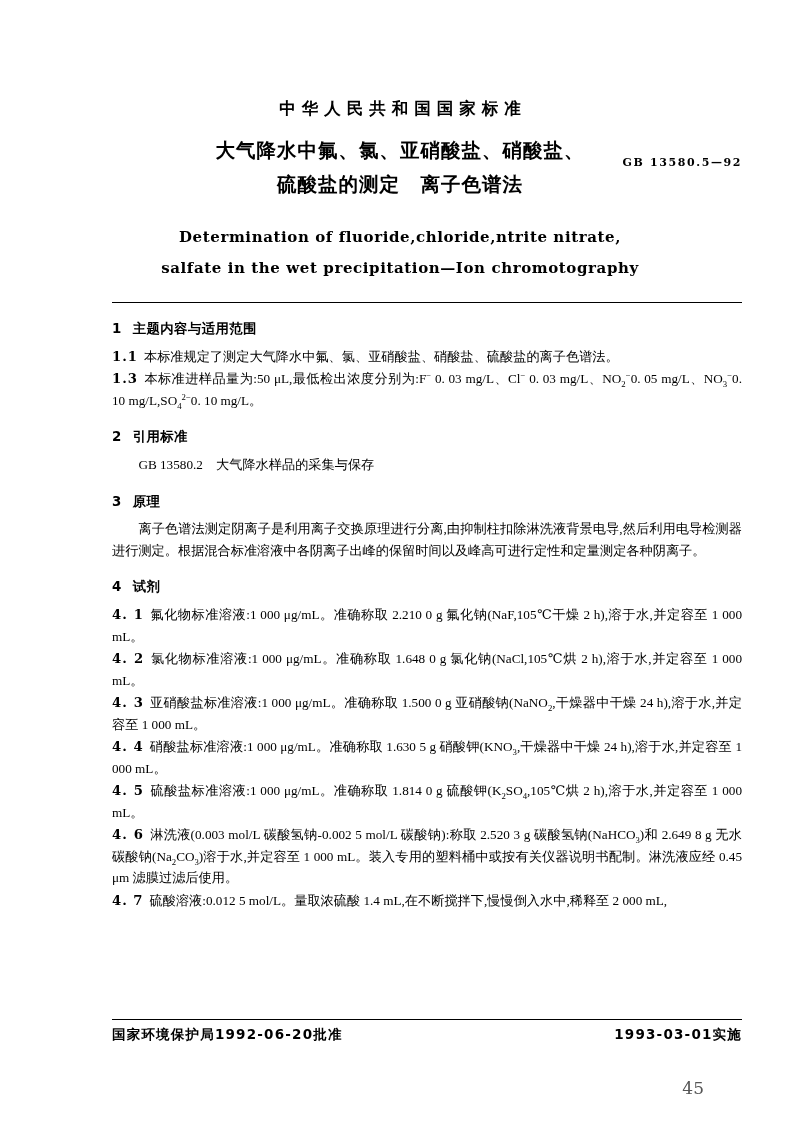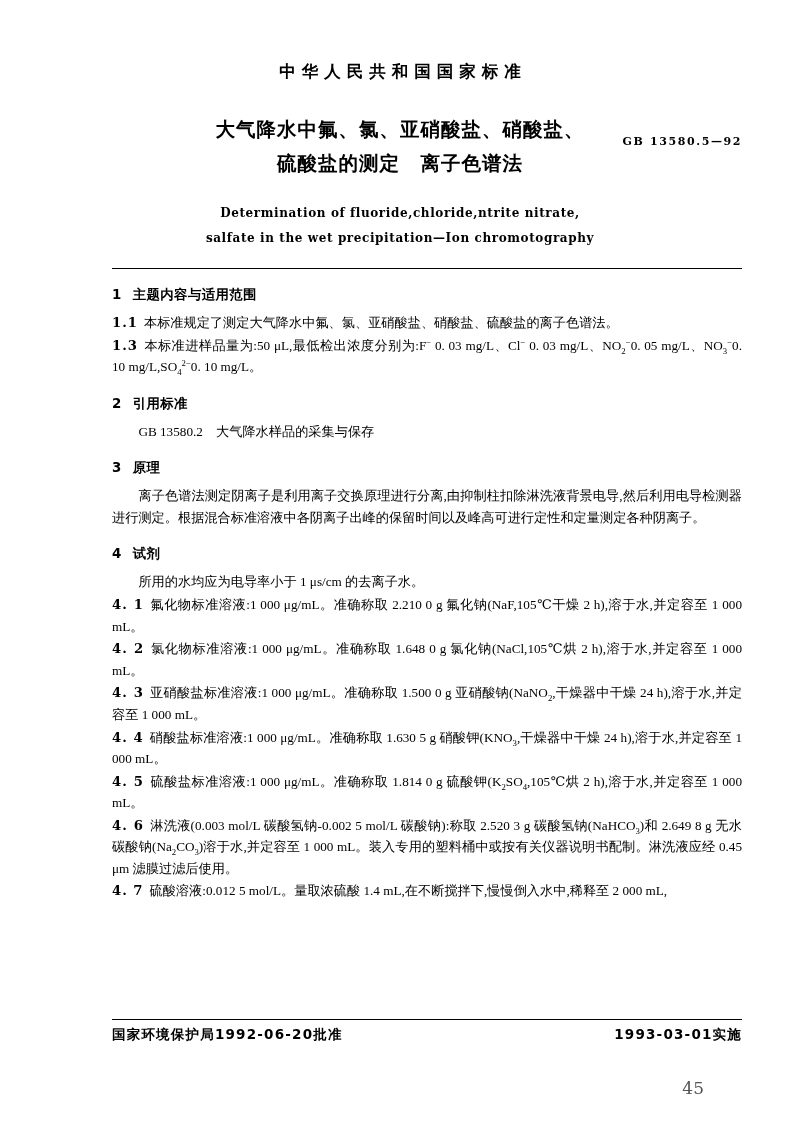--- a/index.html
+++ b/index.html
@@ -19,32 +19,32 @@
     position: absolute;
     left: 0; top: 0;
     width: 800px;
     height: 1134px;
     background: #fff;
   }
 
   
   .masthead {
     text-align: center;
-    padding-top: 61px;
+    padding-top: 98px;
   }
   .national-line {
     font-family: "DejaVu Sans", "Liberation Sans", sans-serif;
     font-size: 16.5px;
     font-weight: bold;
     letter-spacing: 6px;
     text-indent: 6px;
   }
   .title-block {
     position: relative;
-    margin-top: 30px;
+    margin-top: 14px;
   }
   .doc-title {
     font-family: "DejaVu Sans", "Liberation Sans", sans-serif;
     font-size: 19.5px;
     font-weight: bold;
     letter-spacing: 1px;
     line-height: 1.75;
     padding: 0 120px;
   }
   .std-number {
@@ -53,21 +53,21 @@
     top: 22px;
     font-family: "DejaVu Serif", "Liberation Serif", serif;
     font-size: 11px;
     font-weight: bold;
     letter-spacing: 1.6px;
     white-space: nowrap;
   }
   .en-title {
     margin-top: 20px;
     font-family: "DejaVu Serif", "Liberation Serif", serif;
-    font-size: 12px;
+    font-size: 15px;
     font-weight: bold;
     line-height: 2.05;
     letter-spacing: 0.6px;
   }
   .rule {
     margin: 18px 58px 0 112px;
     border-top: 1.6px solid #000;
   }
 
   
@@ -185,21 +185,20 @@
     <div class="ref-line">GB 13580.2　大气降水样品的采集与保存</div>
 
     <div class="h2">
       <span class="num">3</span><span>原理</span>
     </div>
     <div class="para">离子色谱法测定阴离子是利用离子交换原理进行分离,由抑制柱扣除淋洗液背景电导,然后利用电导检测器进行测定。根据混合标准溶液中各阴离子出峰的保留时间以及峰高可进行定性和定量测定各种阴离子。</div>
 
     <div class="h2">
       <span class="num">4</span><span>试剂</span>
     </div>
-    <div class="para">所用的水均应为电导率小于 1 μs/cm 的去离子水。</div>
 
     <div class="clause">
       <span class="num">4. 1</span><span>氟化物标准溶液:1 000 μg/mL。准确称取 2.210 0 g 氟化钠(NaF,105℃干燥 2 h),溶于水,并定容至 1 000 mL。</span>
     </div>
 
     <div class="clause">
       <span class="num">4. 2</span><span>氯化物标准溶液:1 000 μg/mL。准确称取 1.648 0 g 氯化钠(NaCl,105℃烘 2 h),溶于水,并定容至 1 000 mL。</span>
     </div>
 
     <div class="clause">

